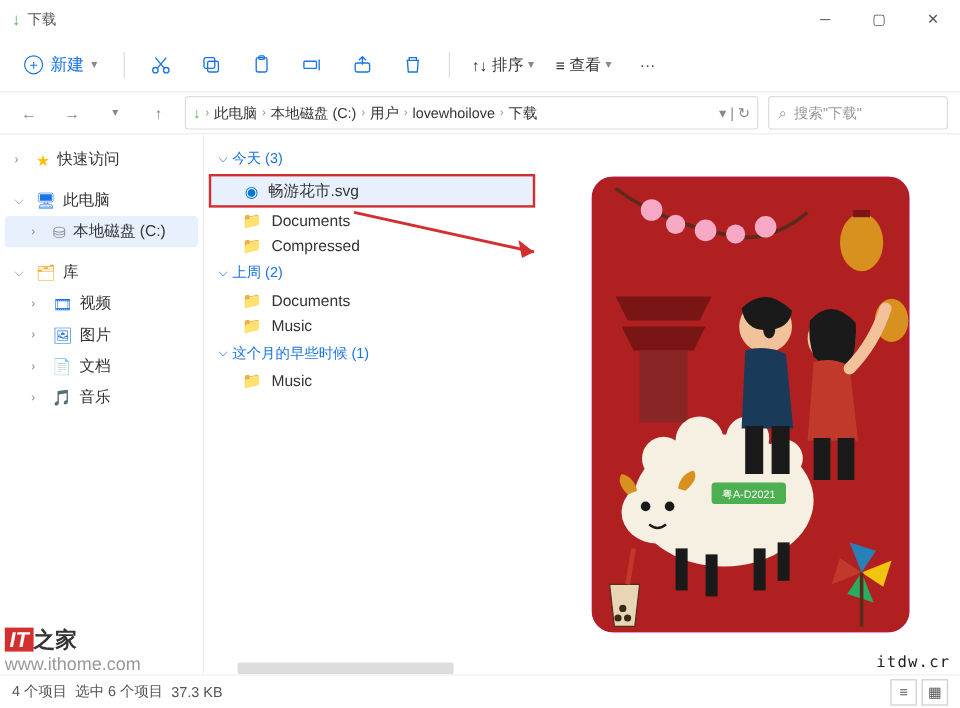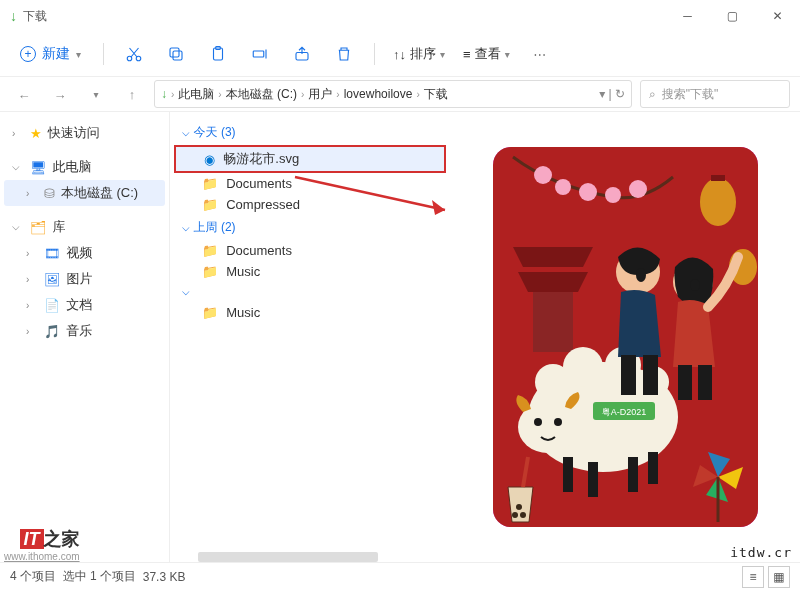--- a/index.html
+++ b/index.html
@@ -44,24 +44,24 @@
 .file-row { display: flex; align-items: center; gap: 8px; padding: 3px 8px 3px 28px; font-size: 13px; }
 .file-row.selected { border: 2px solid #d32f2f; background: #e8f0fe; }
 .file-row .ic-folder { color: #ffd96b; }
 .file-row .ic-edge { color: #0078d4; }
 .preview { flex: 1; display: flex; align-items: center; justify-content: center; padding: 10px; }
 .preview-img { width: 265px; height: 380px; border-radius: 18px; background: #d946ef; position: relative; overflow: hidden; }
 .arrow-annotation { position: absolute; left: 290px; top: 165px; pointer-events: none; }
 .statusbar { position: absolute; bottom: 0; left: 0; right: 0; height: 28px; display: flex; align-items: center; padding: 0 10px; font-size: 12px; color: #555; border-top: 1px solid #eee; background: #fff; }
 .status-right { margin-left: auto; display: flex; gap: 4px; }
 .view-ic { width: 22px; height: 22px; border: 1px solid #ccc; display: flex; align-items: center; justify-content: center; }
-.watermark { position: absolute; left: 4px; bottom: 28px; font-size: 18px; font-weight: bold; text-align: right; }
+.watermark { position: absolute; left: 4px; bottom: 28px; font-size: 18px; font-weight: bold; }
 .watermark .it { background: #d32f2f; color: #fff; padding: 0 4px; font-style: italic; }
 .watermark .home { color: #333; }
-.watermark .ithome { font-size: 10px; color: #999; display: block; font-weight: normal; text-decoration: underline; }
+.watermark .ithome { font-size: 15px; color: #999; display: block; font-weight: normal; }
 .itdw { position: absolute; right: 8px; bottom: 30px; font-family: monospace; letter-spacing: 1px; color: #222; }
 .scrollbar { position: absolute; bottom: 0; left: 28px; width: 180px; height: 10px; background: #ddd; border-radius: 2px; }
 </style>
 </head>
 <body>
 
 <div class="titlebar">
   <div class="left">
     <span class="dl-icon">↓</span>
     <span class="title">下载</span>
@@ -230,20 +230,21 @@
     <div class="file-row">
         <span class="ic-folder">📁</span>
         <span>Documents</span>
       </div>
     <div class="file-row">
         <span class="ic-folder">📁</span>
         <span>Music</span>
       </div>
     <div class="group-row">
         <span class="chev">⌵</span>
+        <span>这个月的早些时候 (1)</span>
       </div>
     <div class="file-row">
         <span class="ic-folder">📁</span>
         <span>Music</span>
       </div>
     <div class="scrollbar"></div>
   </div>
 
   <div class="preview">
     <div class="preview-img">
@@ -326,19 +327,19 @@
 </svg>
 
 <div class="watermark">
   <span class="it">IT</span><span class="home">之家</span>
   <span class="ithome">www.ithome.com</span>
 </div>
 <div class="itdw">itdw.cr</div>
 
 <div class="statusbar">
   <span>4 个项目</span>&nbsp;&nbsp;
-  <span>选中 1 个项目</span>&nbsp;&nbsp;
+  <span>选中 6 个项目</span>&nbsp;&nbsp;
   <span>37.3 KB</span>
   <div class="status-right">
     <div class="view-ic">≡</div>
     <div class="view-ic">▦</div>
   </div>
 </div>
 
 </body></html>

